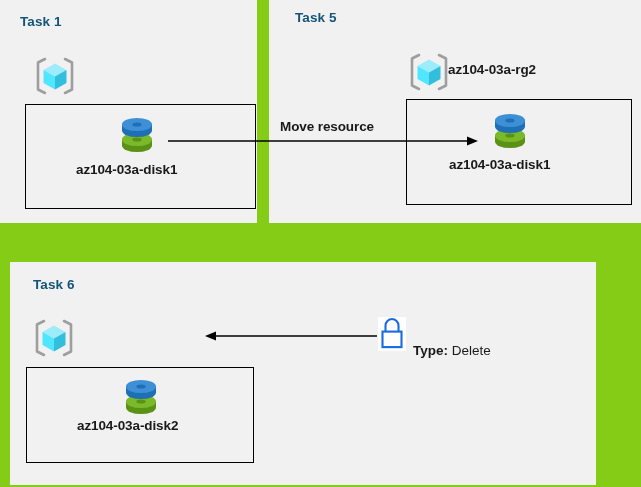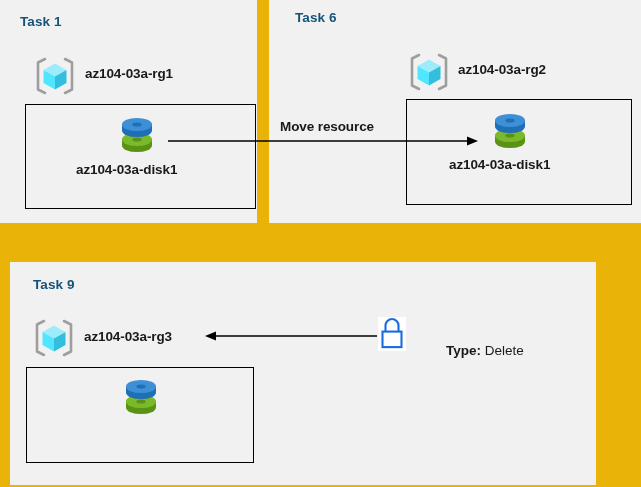--- a/index.html
+++ b/index.html
@@ -14,21 +14,21 @@
     position: relative;
     overflow: hidden;
     font-family: "Liberation Sans", sans-serif;
     -webkit-font-smoothing: antialiased;
   }
   .canvas {
     position: absolute;
     left: 0; top: 0;
     width: 641px;
     height: 487px;
-    background: #eab308;
+    background: #84cc16;
   }
 
   
   .panel {
     position: absolute;
     background: #f1f1f1;
   }
   #panel-task1 { left: 0px;   top: 0px;   width: 257px; height: 223px; }
   #panel-task2 { left: 269px; top: 0px;   width: 372px; height: 223px; }
   #panel-task3 { left: 10px;  top: 262px; width: 586px; height: 223px; }
@@ -94,38 +94,38 @@
   
   .label-bold {
     position: absolute;
     font-size: 13.5px;
     font-weight: bold;
     color: #191919;
     white-space: nowrap;
     letter-spacing: -0.1px;
   }
   #label-rg1   { left: 85px;  top: 66px; }
-  #label-rg2   { left: 458px; top: 62px; }
+  #label-rg2   { left: 448px; top: 62px; }
   #label-rg3   { left: 84px;  top: 329px; }
   #label-disk1 { left: 76px;  top: 162px; }
   #label-disk2 { left: 449px; top: 157px; }
   #label-disk3 { left: 77px;  top: 418px; }
   #label-move  { left: 280px; top: 119px; text-align: center; }
   #label-lock-name { left: 413px; top: 325px; }
 
   
   #label-lock-type {
     position: absolute;
     left: 413px;
     top: 343px;
     font-size: 13.5px;
     color: #191919;
     white-space: nowrap;
   }
-  #label-lock-type .k { font-weight: bold; margin-left: 33px; }
+  #label-lock-type .k { font-weight: bold; }
   #label-lock-type .v { font-weight: normal; margin-top: 20px; }
 
   
   .connector {
     position: absolute;
     overflow: visible;
   }
   #arrow-move { left: 168px; top: 130px; width: 310px; height: 22px; }
   #arrow-lock { left: 205px; top: 326px; width: 172px; height: 20px; }
   .connector svg { display: block; }
@@ -145,42 +145,41 @@
 
       <path d="M31 3 L38 6.5 L38 33.5 L31 37" fill="none" stroke="#9e9e9e" stroke-width="2.6" stroke-linecap="round" stroke-linejoin="round"></path>
 
       <path d="M21 7.5 L32.5 14 L21 20.5 L9.5 14 Z" fill="#9cecfb"></path>
 
       <path d="M9.5 14 L21 20.5 L21 33.5 L9.5 27 Z" fill="#50e6ff"></path>
 
       <path d="M32.5 14 L32.5 27 L21 33.5 L21 20.5 Z" fill="#32bedd"></path>
     </svg>
   </div>
-  <div class="label-bold" id="label-rg1">az104-03a-rg1</div>
 
   <div class="inner-box" id="box-task1"></div>
 
   <div class="disk-icon" id="diskicon-1">
     <svg viewBox="0 0 48 46" xmlns="http://www.w3.org/2000/svg">
 
       <ellipse cx="24" cy="33.5" rx="15" ry="6.6" fill="#5a9216"></ellipse>
       <rect x="9" y="27" width="30" height="6.6" fill="#5a9216"></rect>
       <ellipse cx="24" cy="27.5" rx="15" ry="6.6" fill="#7ab929"></ellipse>
       <ellipse cx="24" cy="27.5" rx="4.6" ry="2.0" fill="#5a9216"></ellipse>
 
       <ellipse cx="24" cy="18.5" rx="15" ry="6.6" fill="#1f6fb5"></ellipse>
       <rect x="9" y="12" width="30" height="6.6" fill="#1f6fb5"></rect>
       <ellipse cx="24" cy="12.5" rx="15" ry="6.6" fill="#3d8fd6"></ellipse>
       <ellipse cx="24" cy="12.5" rx="4.6" ry="2.0" fill="#1f6fb5"></ellipse>
     </svg>
   </div>
   <div class="label-bold" id="label-disk1">az104-03a-disk1</div>
 
   <div class="panel" id="panel-task2"></div>
-  <div class="panel-title" id="title-task2">Task 6</div>
+  <div class="panel-title" id="title-task2">Task 5</div>
 
   <div class="rg-icon" id="rgicon-2">
     <svg viewBox="0 0 42 40" xmlns="http://www.w3.org/2000/svg">
       <path d="M11 3 L4 6.5 L4 33.5 L11 37" fill="none" stroke="#9e9e9e" stroke-width="2.6" stroke-linecap="round" stroke-linejoin="round"></path>
       <path d="M31 3 L38 6.5 L38 33.5 L31 37" fill="none" stroke="#9e9e9e" stroke-width="2.6" stroke-linecap="round" stroke-linejoin="round"></path>
       <path d="M21 7.5 L32.5 14 L21 20.5 L9.5 14 Z" fill="#9cecfb"></path>
       <path d="M9.5 14 L21 20.5 L21 33.5 L9.5 27 Z" fill="#50e6ff"></path>
       <path d="M32.5 14 L32.5 27 L21 33.5 L21 20.5 Z" fill="#32bedd"></path>
     </svg>
   </div>
@@ -204,47 +203,47 @@
 
   <div class="connector" id="arrow-move">
     <svg width="310" height="22" viewBox="0 0 310 22" xmlns="http://www.w3.org/2000/svg">
       <line x1="0" y1="11" x2="301" y2="11" stroke="#000000" stroke-width="1.3"></line>
       <path d="M310 11 L299 6.6 L299 15.4 Z" fill="#000000"></path>
     </svg>
   </div>
   <div class="label-bold" id="label-move">Move resource</div>
 
   <div class="panel" id="panel-task3"></div>
-  <div class="panel-title" id="title-task3">Task 9</div>
+  <div class="panel-title" id="title-task3">Task 6</div>
 
   <div class="rg-icon" id="rgicon-3">
     <svg viewBox="0 0 42 40" xmlns="http://www.w3.org/2000/svg">
       <path d="M11 3 L4 6.5 L4 33.5 L11 37" fill="none" stroke="#9e9e9e" stroke-width="2.6" stroke-linecap="round" stroke-linejoin="round"></path>
       <path d="M31 3 L38 6.5 L38 33.5 L31 37" fill="none" stroke="#9e9e9e" stroke-width="2.6" stroke-linecap="round" stroke-linejoin="round"></path>
       <path d="M21 7.5 L32.5 14 L21 20.5 L9.5 14 Z" fill="#9cecfb"></path>
       <path d="M9.5 14 L21 20.5 L21 33.5 L9.5 27 Z" fill="#50e6ff"></path>
       <path d="M32.5 14 L32.5 27 L21 33.5 L21 20.5 Z" fill="#32bedd"></path>
     </svg>
   </div>
-  <div class="label-bold" id="label-rg3">az104-03a-rg3</div>
 
   <div class="inner-box" id="box-task3"></div>
 
   <div class="disk-icon" id="diskicon-3">
     <svg viewBox="0 0 48 46" xmlns="http://www.w3.org/2000/svg">
       <ellipse cx="24" cy="33.5" rx="15" ry="6.6" fill="#5a9216"></ellipse>
       <rect x="9" y="27" width="30" height="6.6" fill="#5a9216"></rect>
       <ellipse cx="24" cy="27.5" rx="15" ry="6.6" fill="#7ab929"></ellipse>
       <ellipse cx="24" cy="27.5" rx="4.6" ry="2.0" fill="#5a9216"></ellipse>
       <ellipse cx="24" cy="18.5" rx="15" ry="6.6" fill="#1f6fb5"></ellipse>
       <rect x="9" y="12" width="30" height="6.6" fill="#1f6fb5"></rect>
       <ellipse cx="24" cy="12.5" rx="15" ry="6.6" fill="#3d8fd6"></ellipse>
       <ellipse cx="24" cy="12.5" rx="4.6" ry="2.0" fill="#1f6fb5"></ellipse>
     </svg>
   </div>
+  <div class="label-bold" id="label-disk3">az104-03a-disk2</div>
 
   <div class="connector" id="arrow-lock">
     <svg width="172" height="20" viewBox="0 0 172 20" xmlns="http://www.w3.org/2000/svg">
       <line x1="10" y1="10" x2="172" y2="10" stroke="#000000" stroke-width="1.3"></line>
       <path d="M0 10 L11 5.6 L11 14.4 Z" fill="#000000"></path>
     </svg>
   </div>
 
   <div id="lock-icon">
     <svg viewBox="0 0 28 34" xmlns="http://www.w3.org/2000/svg">

